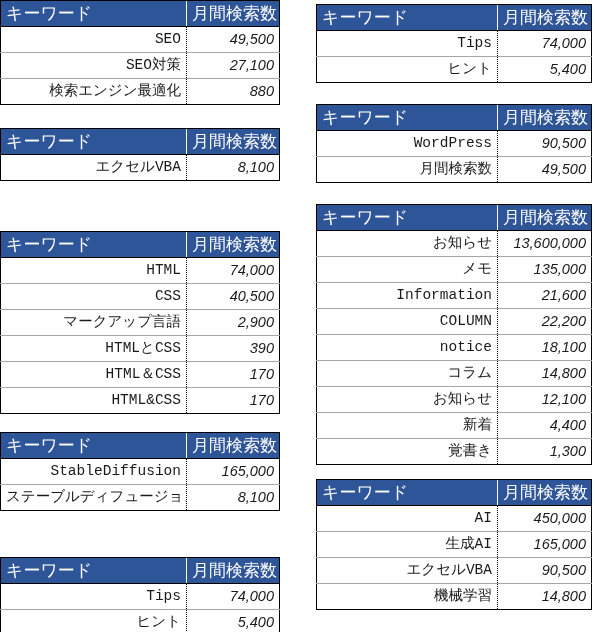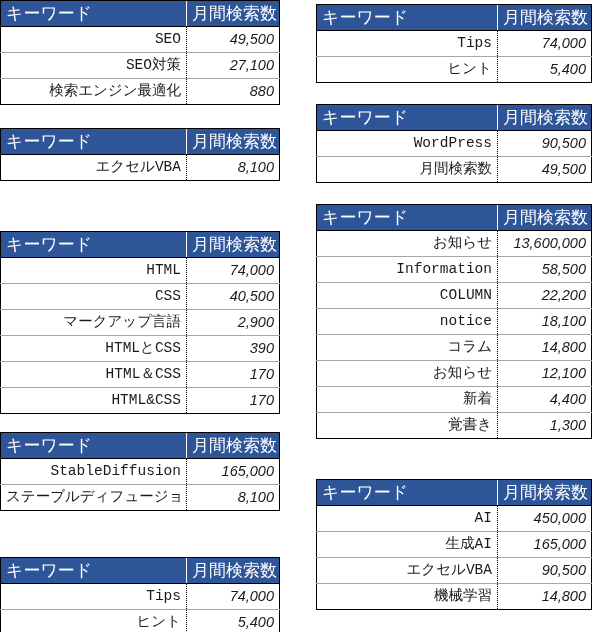--- a/index.html
+++ b/index.html
@@ -252,22 +252,26 @@
             <th class="c-kw">キーワード</th>
             <th class="c-vol">月間検索数</th>
           </tr>
         </thead>
         <tbody>
           <tr>
             <td class="c-kw">お知らせ</td>
             <td class="c-vol">13,600,000</td>
           </tr>
           <tr>
+            <td class="c-kw">メモ</td>
+            <td class="c-vol">135,000</td>
+          </tr>
+          <tr>
             <td class="c-kw">Information</td>
-            <td class="c-vol">58,500</td>
+            <td class="c-vol">21,600</td>
           </tr>
           <tr>
             <td class="c-kw">COLUMN</td>
             <td class="c-vol">22,200</td>
           </tr>
           <tr>
             <td class="c-kw">notice</td>
             <td class="c-vol">18,100</td>
           </tr>
           <tr>

